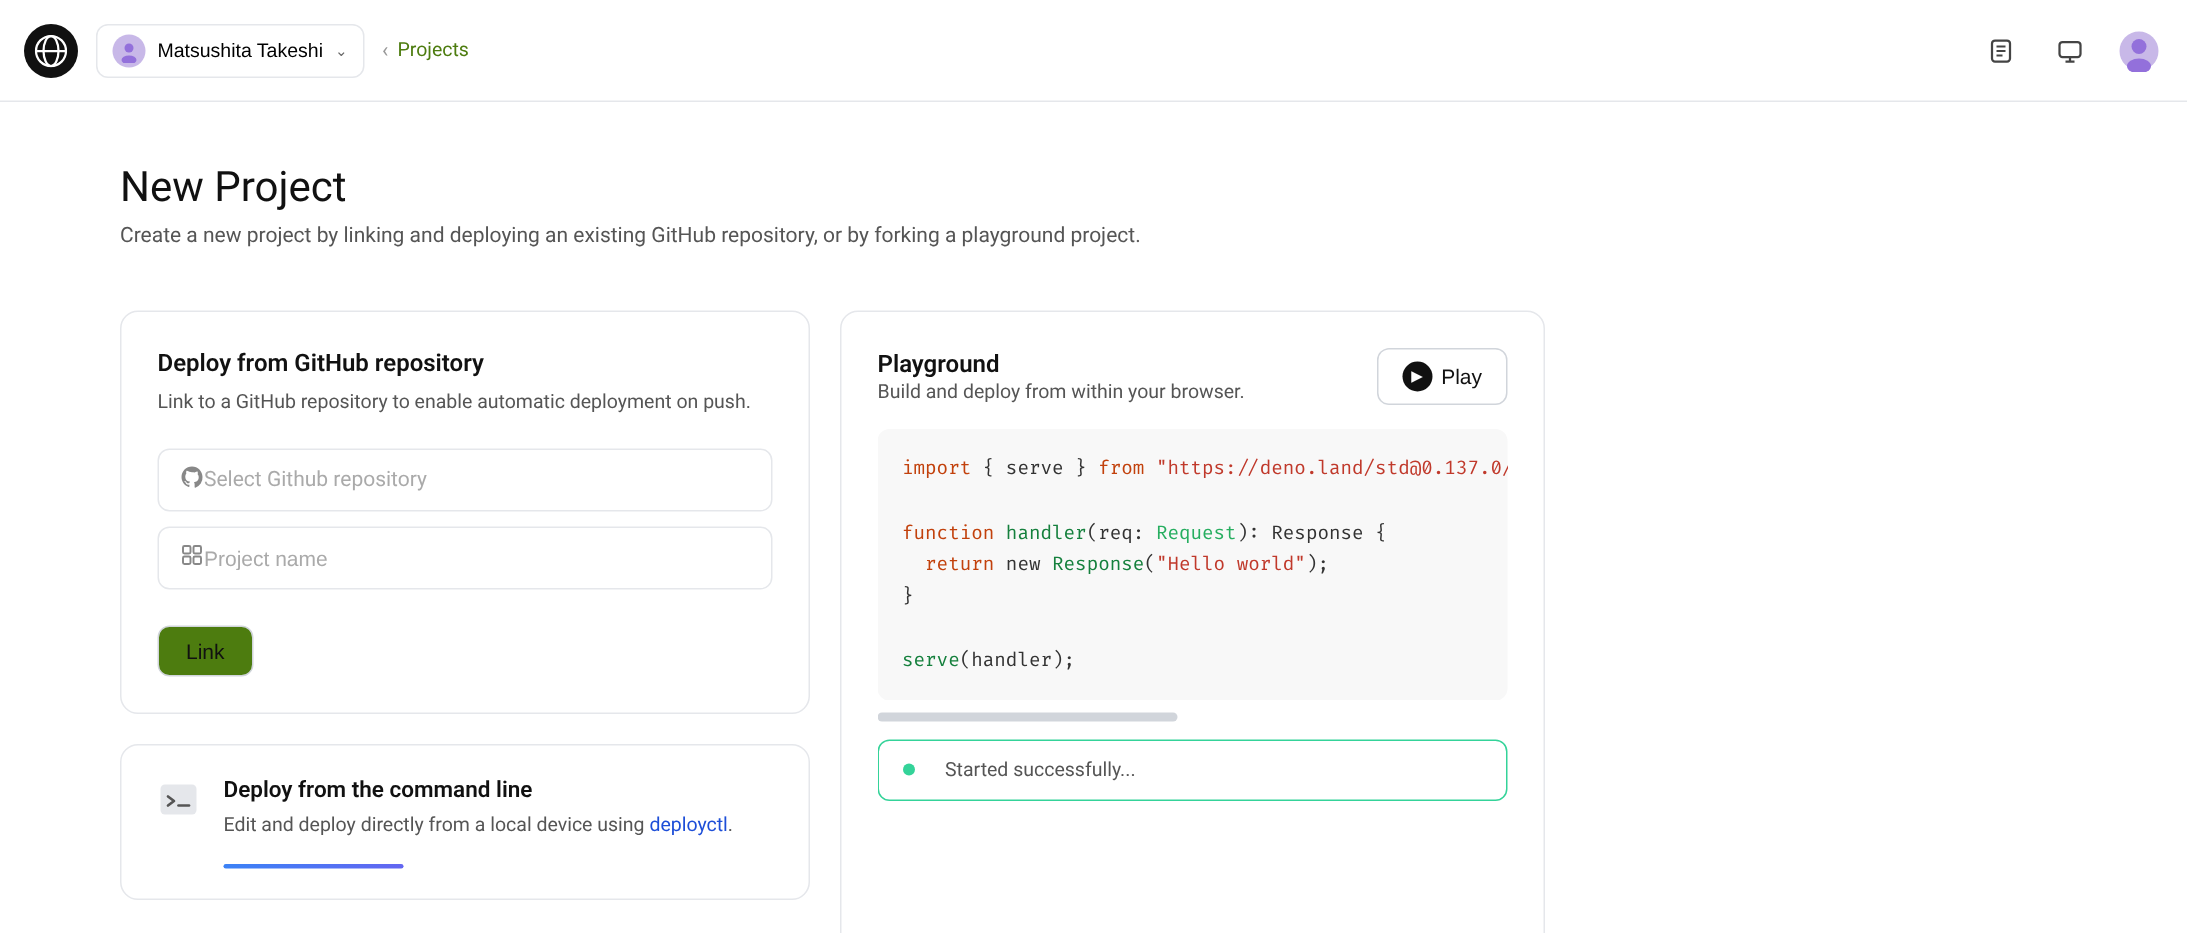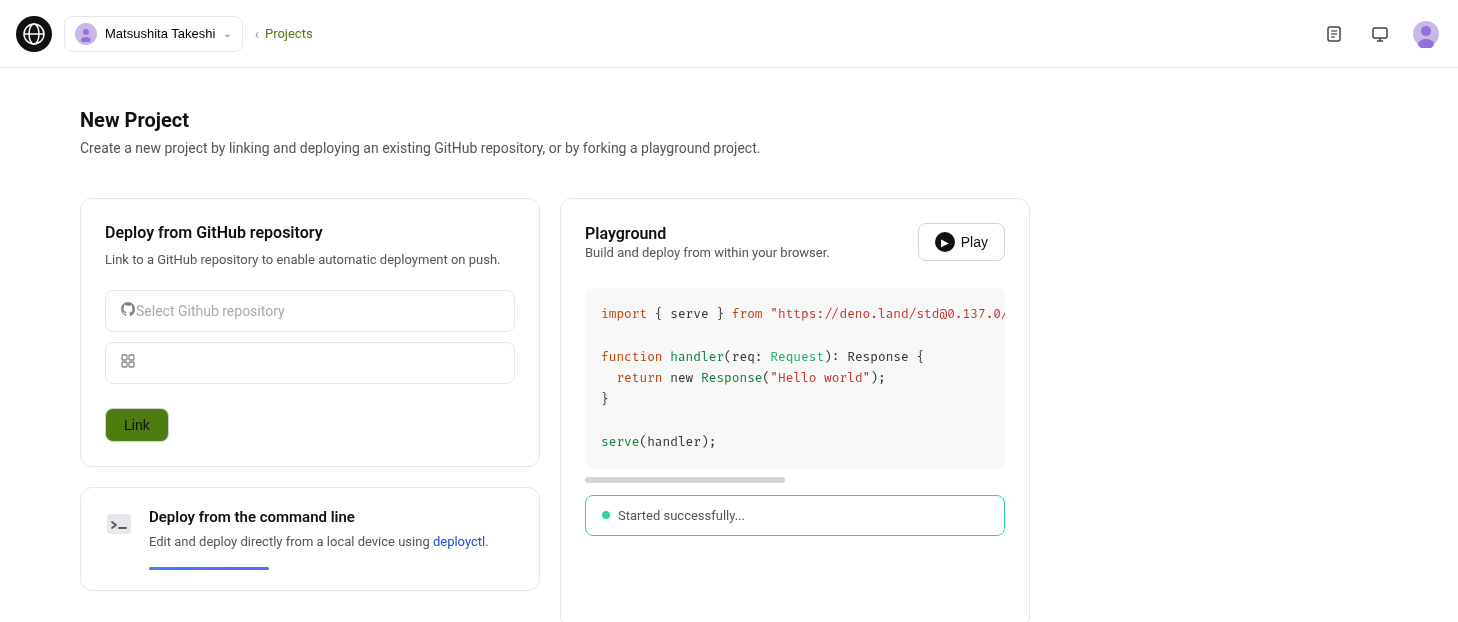--- a/index.html
+++ b/index.html
@@ -92,22 +92,22 @@
       font-size: 17px;
     }
 
     
     .main {
       padding: 40px 80px 0 80px;
       height: calc(622px - 56px);
       overflow-y: auto;
     }
     .page-title {
-      font-size: 20px;
-      font-weight: 700;
+      font-size: 28px;
+      font-weight: 400;
       margin-bottom: 8px;
     }
     .page-subtitle {
       color: #555;
       font-size: 14px;
       margin-bottom: 42px;
     }
 
     
     .cards-row {
@@ -224,21 +224,21 @@
       border-radius: 2px;
       margin-top: 16px;
       width: 120px;
     }
 
     
     .playground-header {
       display: flex;
       align-items: center;
       justify-content: space-between;
-      margin-bottom: 27px;
+      margin-bottom: 16px;
     }
     .playground-title {
       font-size: 16px;
       font-weight: 600;
     }
     .playground-subtitle {
       color: #555;
       font-size: 13px;
       margin-top: 2px;
     }
@@ -296,21 +296,21 @@
     .result-box {
       margin-top: 12px;
       border: 1px solid #34d399;
       border-radius: 8px;
       padding: 12px 16px;
       background: #fff;
       font-size: 13px;
       color: #555;
       display: flex;
       align-items: center;
-      gap: 8px;
+      gap: 20px;
       min-height: 40px;
     }
     .result-dot {
       width: 8px;
       height: 8px;
       border-radius: 50%;
       background: #34d399;
       flex-shrink: 0;
     }
   </style>
@@ -392,20 +392,21 @@
 
         <div class="form-field">
           <span class="form-field-icon">
             <svg width="16" height="16" viewBox="0 0 16 16" fill="none">
               <rect x="2" y="2" width="5" height="5" rx="1" stroke="#888" stroke-width="1.3"></rect>
               <rect x="9" y="2" width="5" height="5" rx="1" stroke="#888" stroke-width="1.3"></rect>
               <rect x="2" y="9" width="5" height="5" rx="1" stroke="#888" stroke-width="1.3"></rect>
               <rect x="9" y="9" width="5" height="5" rx="1" stroke="#888" stroke-width="1.3"></rect>
             </svg>
           </span>
+          <input type="text" placeholder="Project name" style="">
         </div>
 
         <button class="link-btn">Link</button>
       </div>
 
       <div class="bottom-card">
         <div class="bottom-card-icon">
           <svg width="28" height="28" viewBox="0 0 28 28" fill="none">
             <rect x="2" y="4" width="24" height="20" rx="3" fill="#e5e7eb"></rect>
             <path d="M7 12l4 3-4 3" stroke="#555" stroke-width="1.8" stroke-linecap="round" stroke-linejoin="round"></path>

